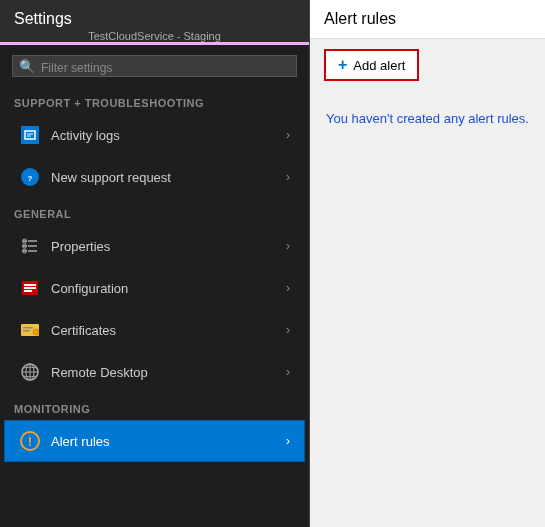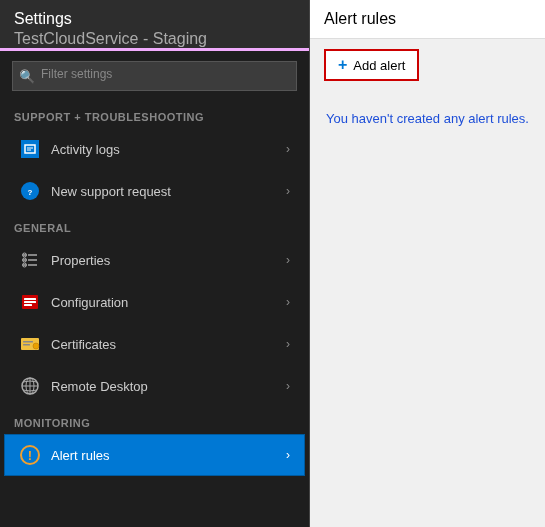--- a/index.html
+++ b/index.html
@@ -29,35 +29,36 @@
     }
 
     .panel-title {
       color: #ffffff;
       font-size: 16px;
       font-weight: 400;
     }
 
     .panel-subtitle {
       color: #aaaaaa;
-      font-size: 16px;
+      font-size: 11px;
       margin-top: 2px;
+      text-align: center;
     }
 
     .search-box {
       margin: 10px 12px;
       position: relative;
     }
 
     .search-box input {
       width: 100%;
       background: #3c3c3c;
       border: 1px solid #555;
       color: #ccc;
-      padding: 5px 10px 9px 28px;
+      padding: 5px 10px 1px 28px;
       font-size: 12px;
       outline: none;
     }
 
     .search-box input::placeholder {
       color: #888;
     }
 
     .search-icon-inner {
       position: absolute;

